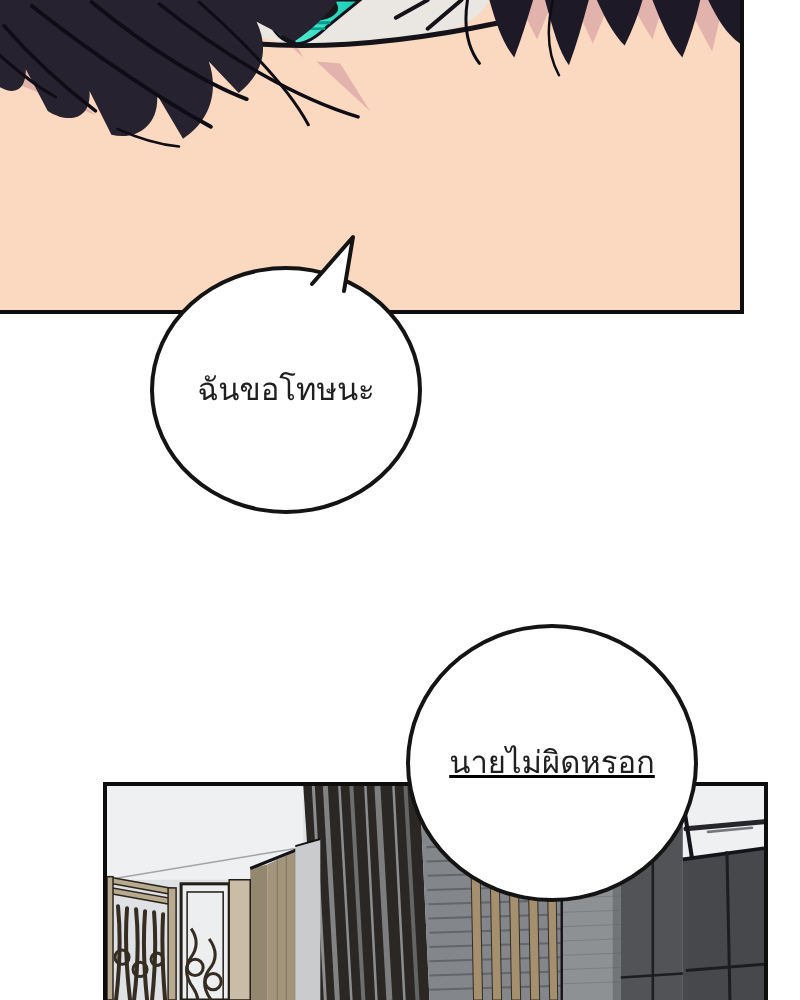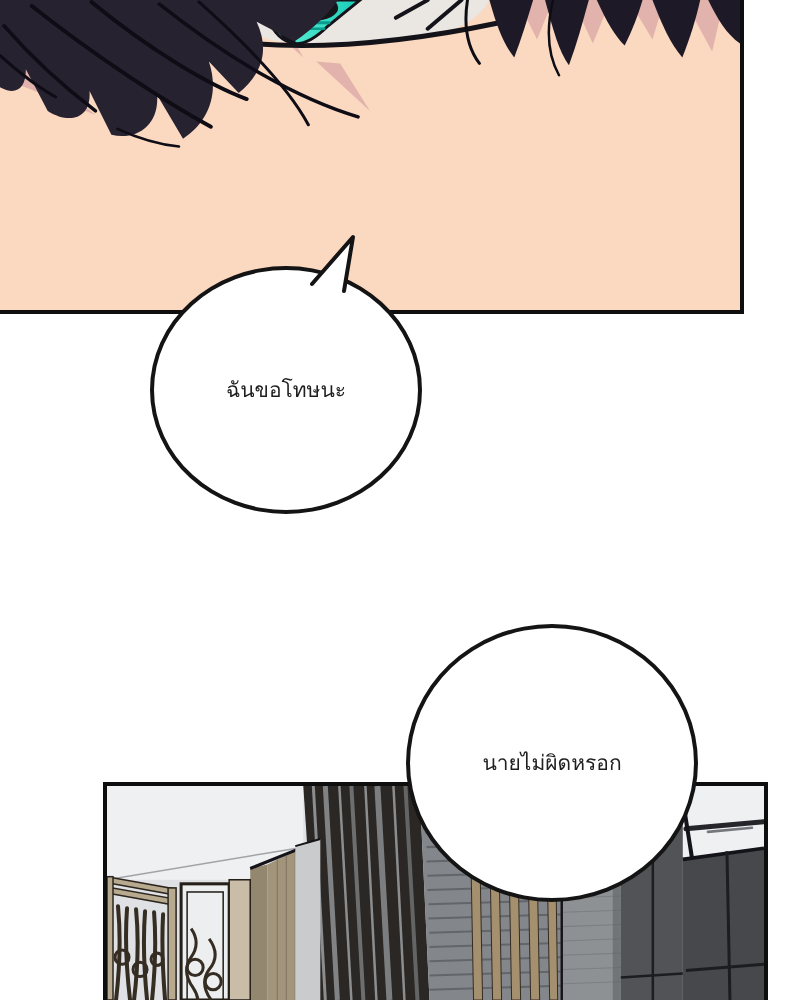--- a/index.html
+++ b/index.html
@@ -22,23 +22,23 @@
   }
   .panel svg{display:block;width:100%;height:100%;}
   .bubble{
     position:absolute;z-index:10;border-radius:50%;
     background:var(--bubble-bg);
     border:4px solid var(--bubble-border);
     display:flex;align-items:center;justify-content:center;
     box-sizing:border-box;
   }
   #bubble-1{left:150px;top:266px;width:272px;height:248px;}
-  #bubble-2{left:406px;top:624px;width:292px;height:278px;}
+  #bubble-2{left:406px;top:624px;width:292px;height:278px;text-decoration:underline;}
   .bubble .txt{
-    color:var(--text);font-size:21px;line-height:1.15;text-align:right;
+    color:var(--text);font-size:31px;line-height:1.15;text-align:right;
     font-family:"Liberation Sans", sans-serif;white-space:nowrap;
   }
   #bubble-tail{position:absolute;left:298px;top:230px;width:66px;height:66px;z-index:11;}
 
   
   .skinfill{fill:var(--skin);}
   .shadow{fill:var(--skin-shadow);}
   .hair{fill:var(--hair);}
   .hair2{fill:var(--hair-right);}
   .strand{stroke:var(--hair-line);fill:none;stroke-linecap:round;}

